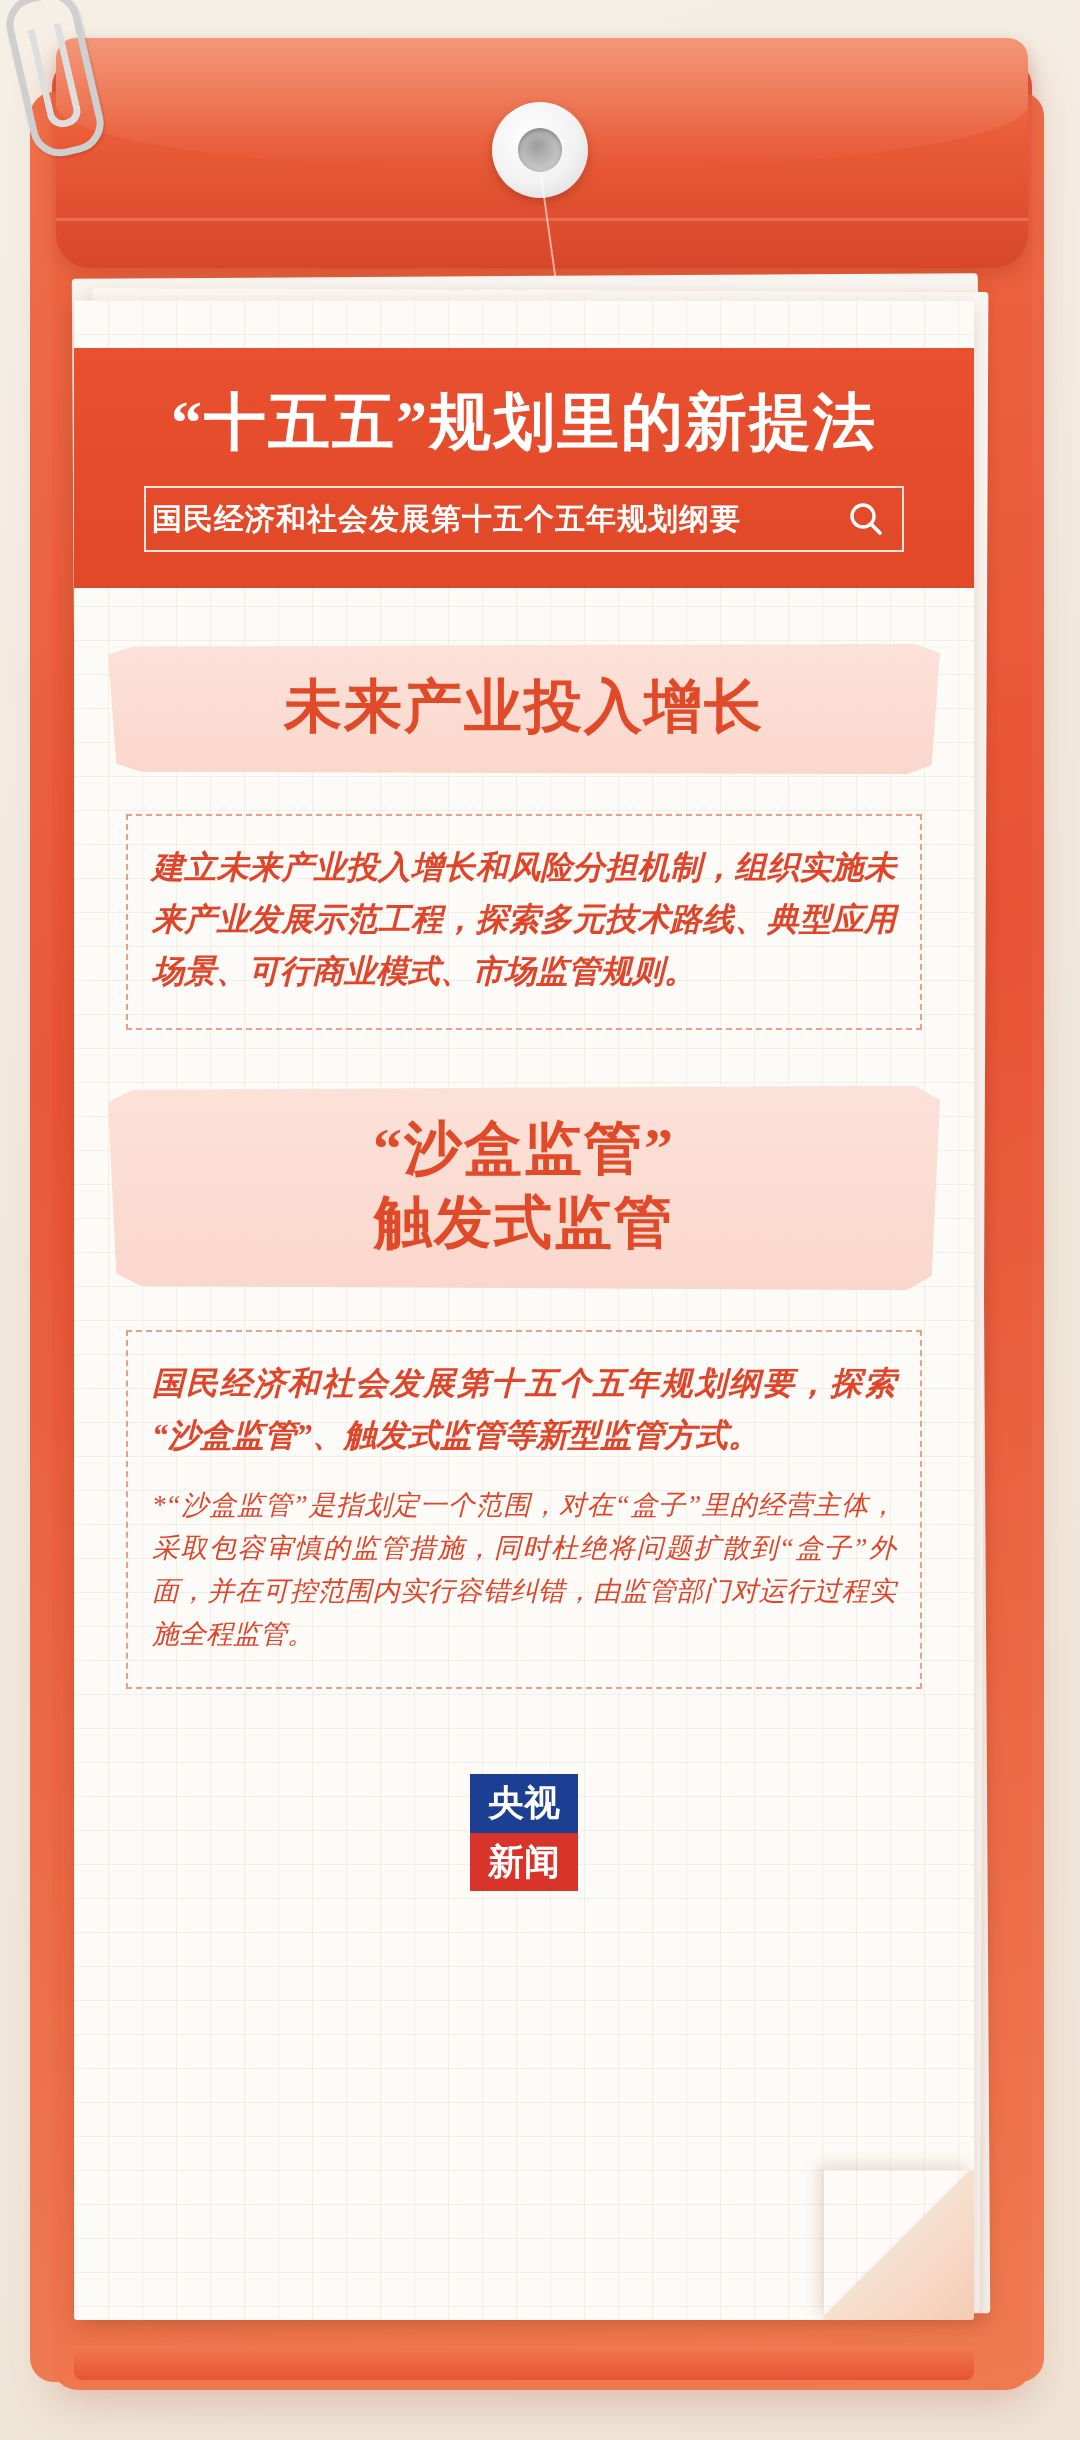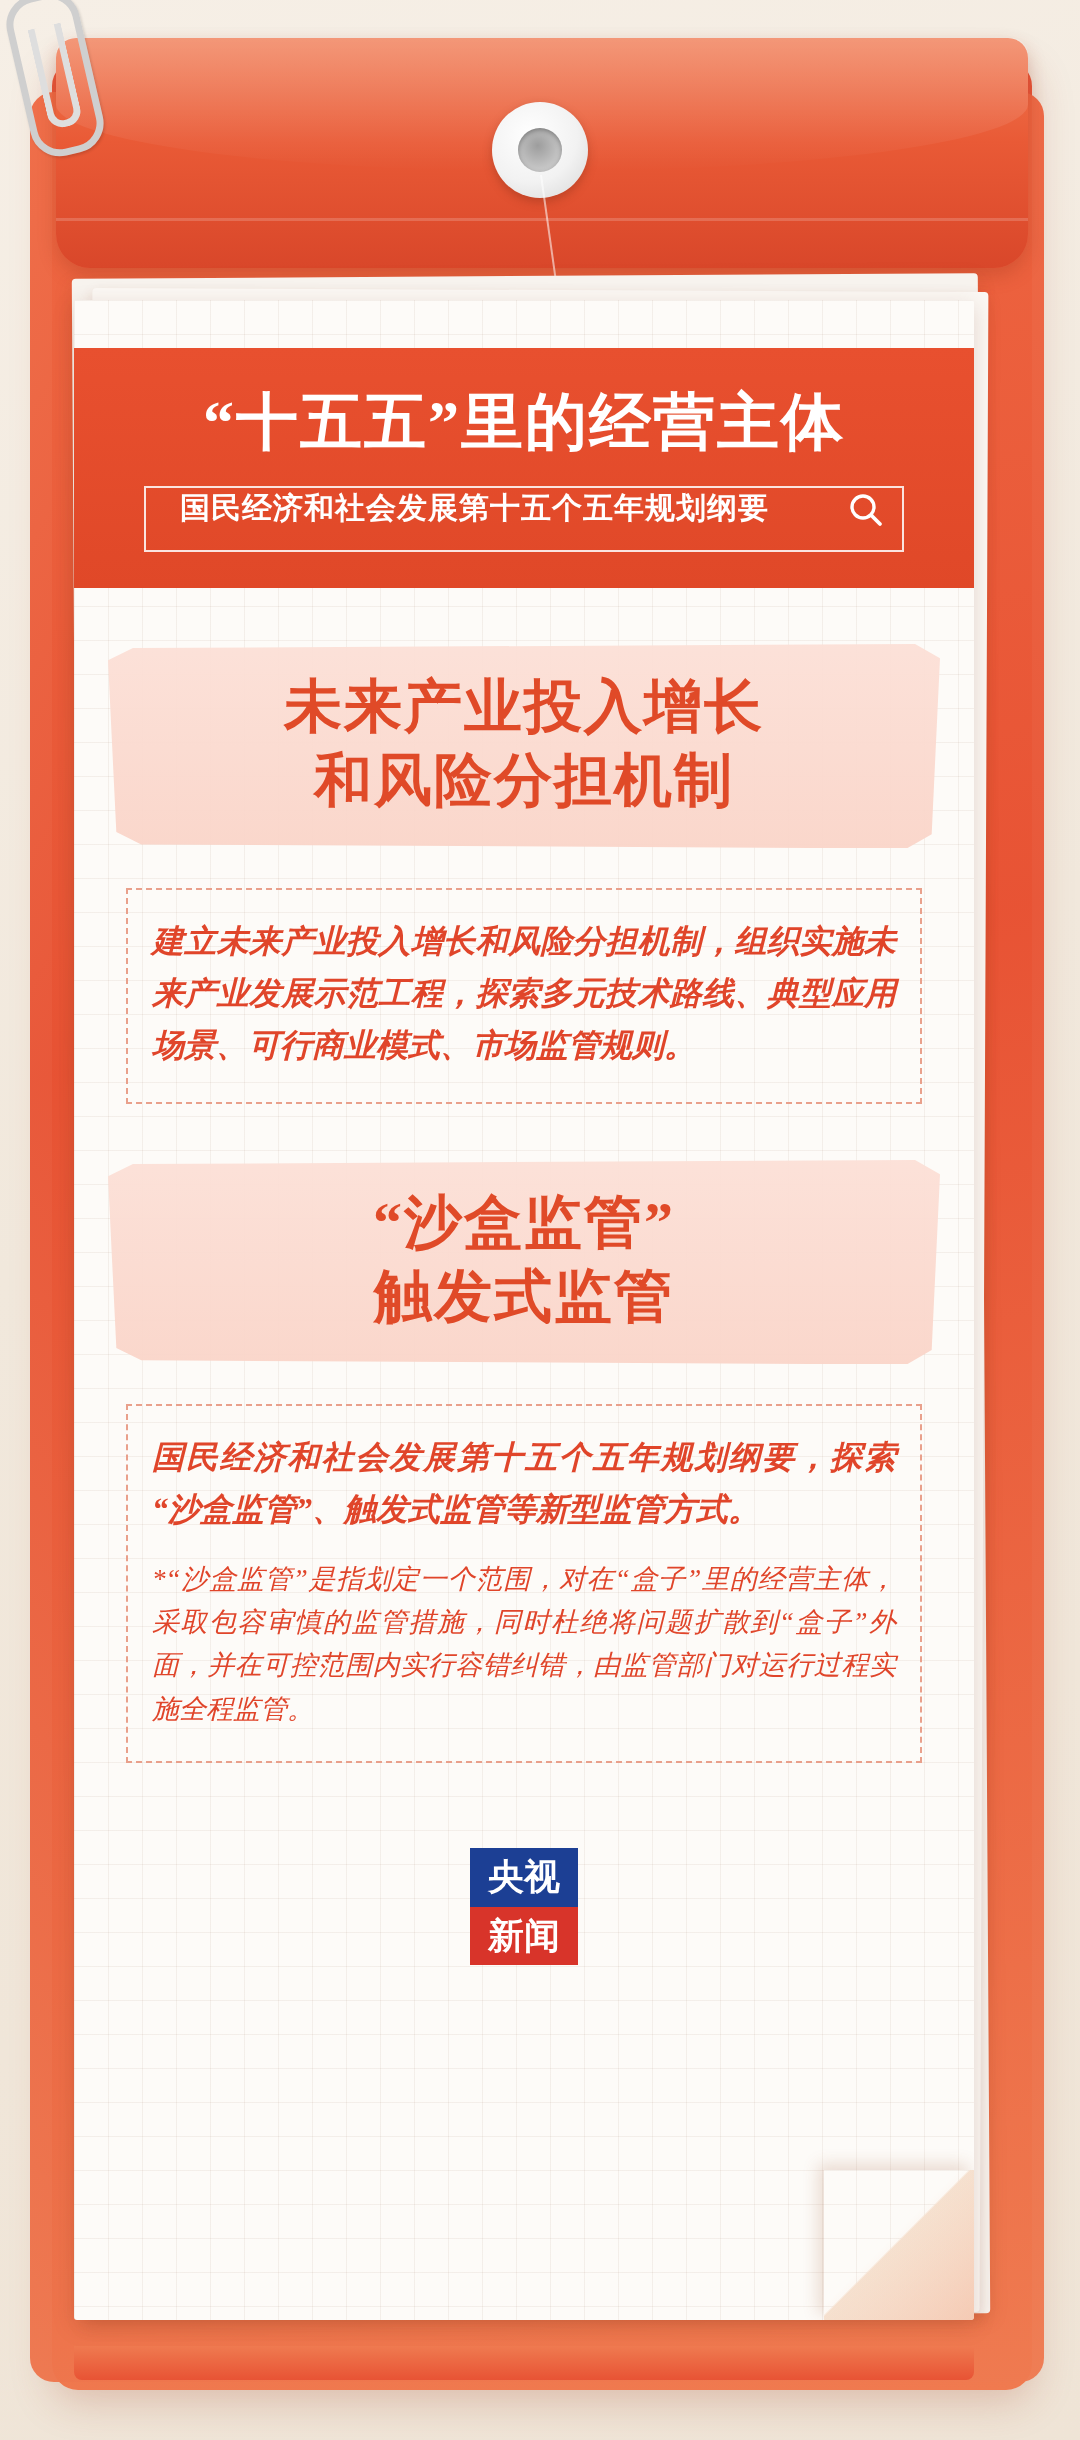--- a/index.html
+++ b/index.html
@@ -185,22 +185,23 @@
     padding-top: 32px;
     font-family: "Liberation Serif", "DejaVu Serif", serif;
     white-space: nowrap;
   }
   .header-sub {
     margin: 22px auto 0;
     width: 760px;
     height: 66px;
     border: 2px solid rgba(255,255,255,.85);
     display: flex;
+    align-items: center;
     justify-content: space-between;
-    padding: 0 14px 0 34px;
+    padding: 0 14px 0 6px;
     box-sizing: border-box;
   }
   .header-sub-text {
     color: #ffffff;
     font-size: 30px;
     font-weight: bold;
     letter-spacing: 1px;
     font-family: "Liberation Serif", "DejaVu Serif", serif;
     white-space: nowrap;
   }
@@ -357,39 +358,38 @@
 
   <div class="sheet-main">
     <div class="grid-bg"></div>
     <div class="curl"></div>
     <div class="curl-shade"></div>
   </div>
 
   <div class="paperclip"></div>
 
   <div class="header">
-    <div class="header-title">“十五五”里的经营主体</div>
+    <div class="header-title">“十五五”规划里的新提法</div>
     <div class="header-sub">
       <span class="header-sub-text">国民经济和社会发展第十五个五年规划纲要</span>
       <span class="search-icon">
         <svg width="40" height="40" viewBox="0 0 40 40" aria-hidden="true">
           <circle cx="17" cy="17" r="11" fill="none" stroke="#ffffff" stroke-width="3.4"></circle>
           <line x1="25.5" y1="25.5" x2="34" y2="34" stroke="#ffffff" stroke-width="3.8" stroke-linecap="round"></line>
         </svg>
       </span>
     </div>
   </div>
 
   <div class="content">
 
     <div class="section">
       <div class="banner">
         <div class="banner-bg"></div>
         <div class="banner-text">未来产业投入增长</div>
-        <div class="banner-text">和风险分担机制</div>
       </div>
       <div class="note">
         <p>建立未来产业投入增长和风险分担机制，组织实施未来产业发展示范工程，探索多元技术路线、典型应用场景、可行商业模式、市场监管规则。</p>
       </div>
     </div>
 
     <div class="section">
       <div class="banner">
         <div class="banner-bg"></div>
         <div class="banner-text">“沙盒监管”</div>

